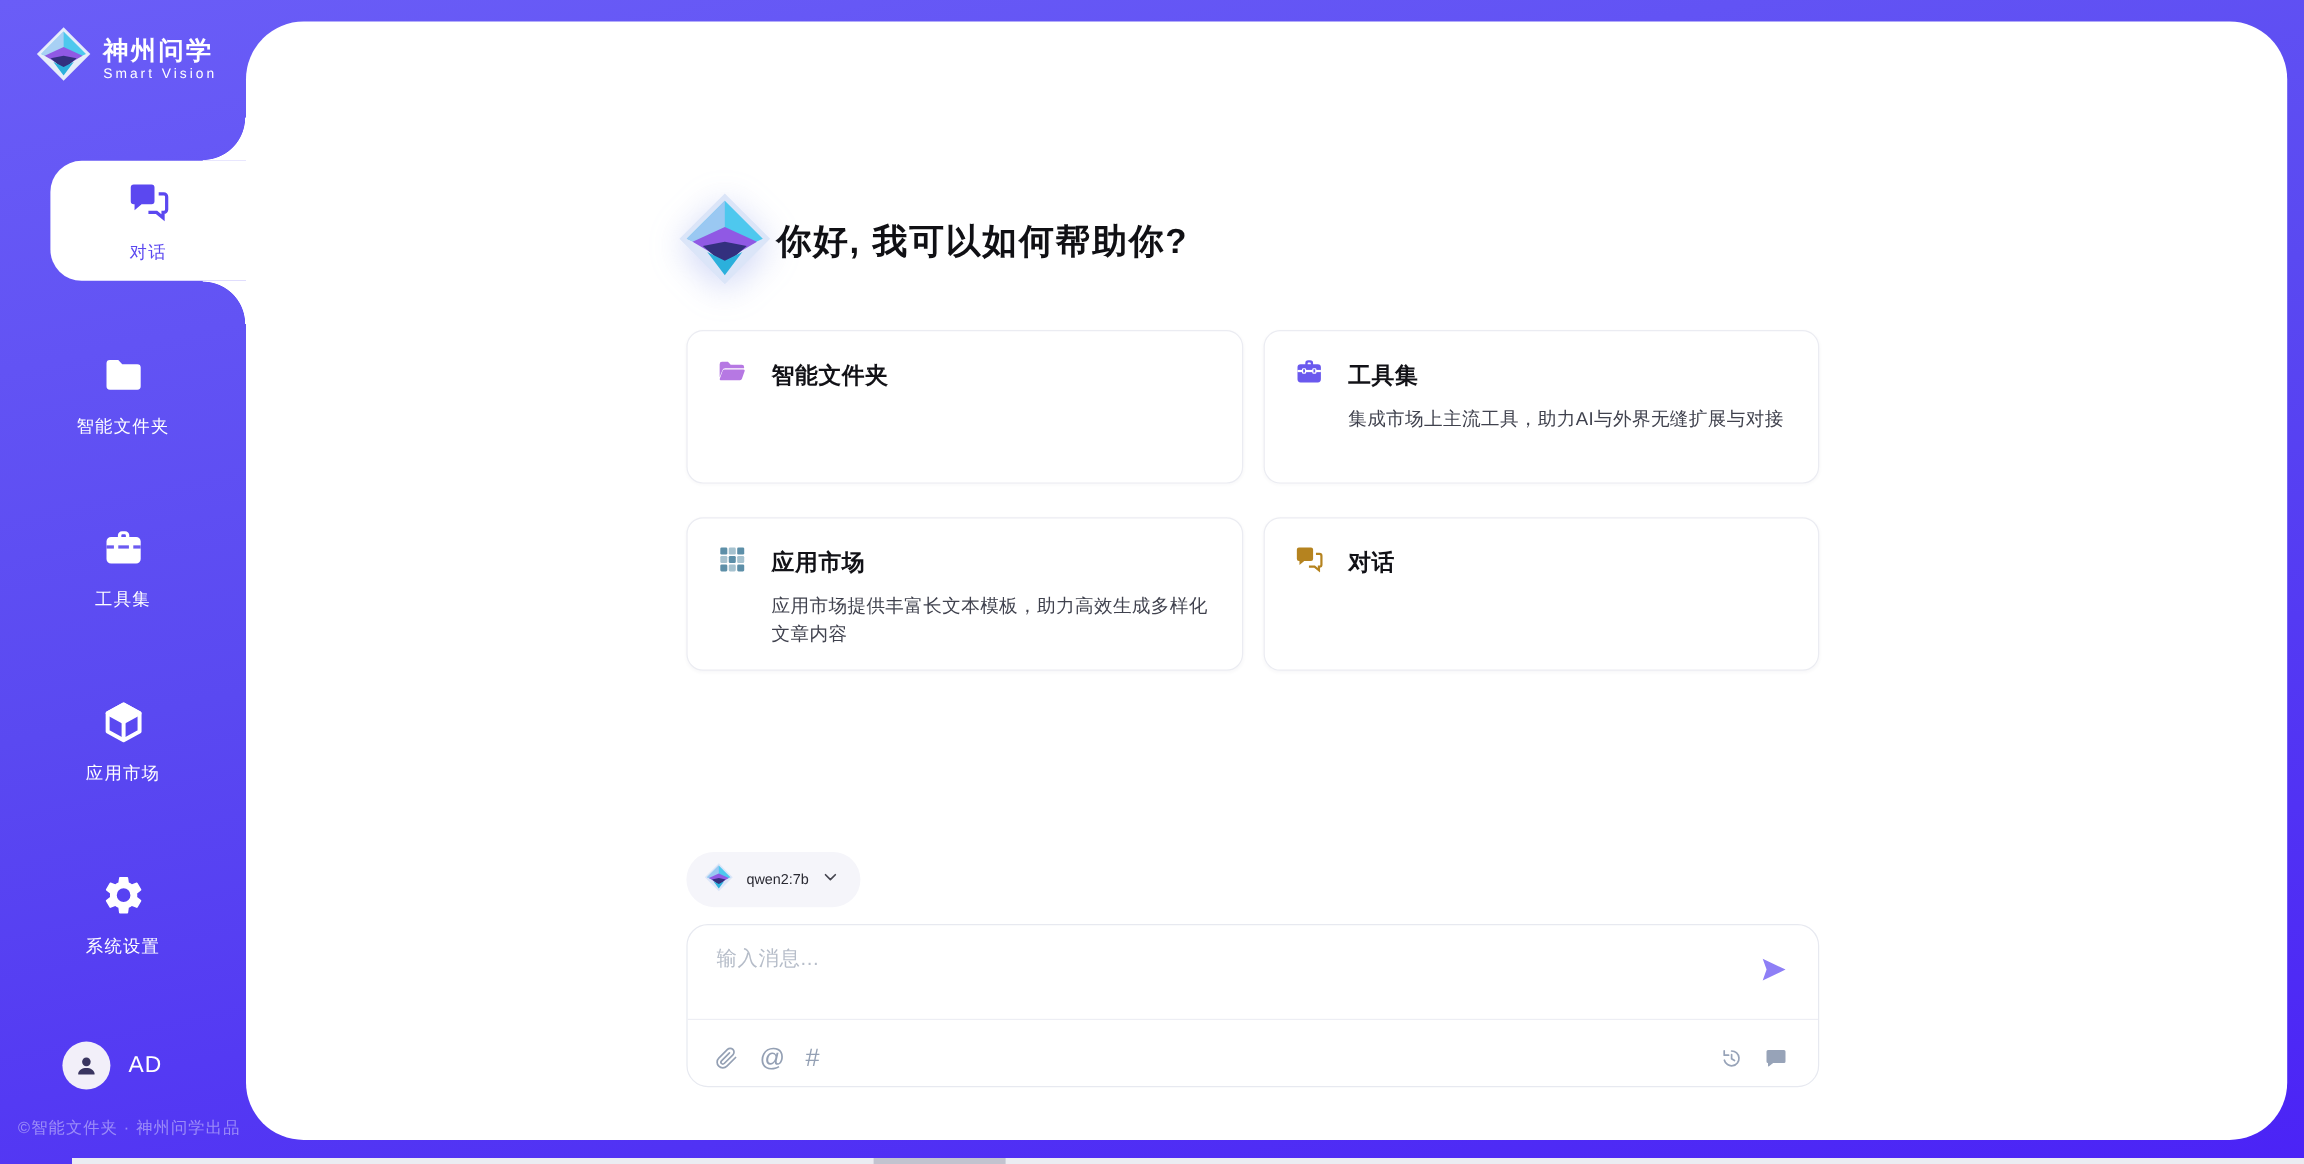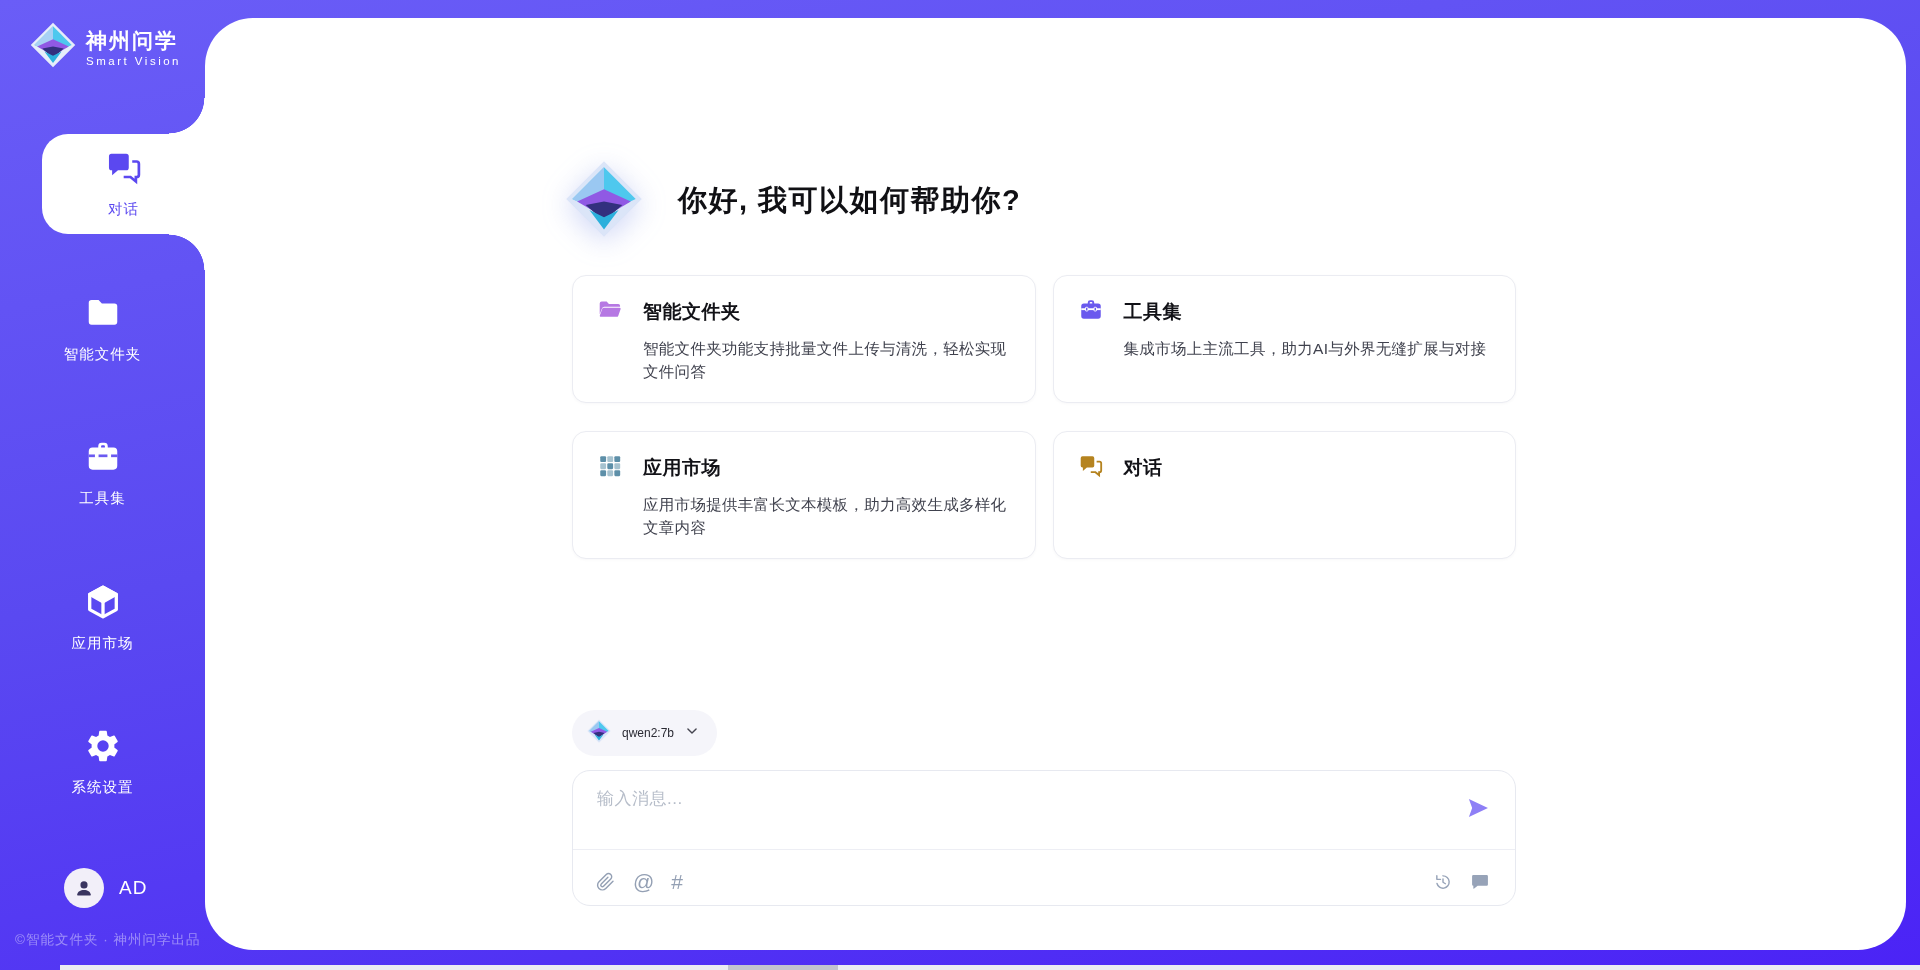--- a/index.html
+++ b/index.html
@@ -35,31 +35,31 @@
   }
   .nav-item.active::before {
     content:""; position:absolute; right:0; top:-36px; width:36px; height:36px;
     background:radial-gradient(circle 36px at 0 0, rgba(0,0,0,0) 35px, #fff 35.6px);
   }
   .nav-item.active::after {
     content:""; position:absolute; right:0; bottom:-36px; width:36px; height:36px;
     background:radial-gradient(circle 36px at 0 100%, rgba(0,0,0,0) 35px, #fff 35.6px);
   }
 
-  .user-block { position:absolute; left:64px; top:868px; display:flex; align-items:center; gap:15px; cursor:pointer; }
+  .user-block { position:absolute; left:52px; top:868px; display:flex; align-items:center; gap:15px; cursor:pointer; }
   .avatar { width:40px; height:40px; border-radius:50%; background:#f2eff9; display:flex; align-items:center; justify-content:center; }
   .user-name { color:#fff; font-size:19px; letter-spacing:1px; }
 
   .sidebar-footer {
     position:absolute; left:15px; top:931px; color:rgba(255,255,255,0.42);
     font-size:13.5px; letter-spacing:1px; white-space:nowrap;
   }
 
   
-  .greeting { position:absolute; left:360px; top:142px; display:flex; align-items:center; gap:35px; }
+  .greeting { position:absolute; left:360px; top:142px; display:flex; align-items:center; gap:4px; }
   .greeting-logo { filter:drop-shadow(0 6px 14px rgba(120,140,230,0.35)); }
   .greeting-title { font-size:29px; font-weight:800; color:#101014; letter-spacing:1.5px; }
 
   
   .cards {
     position:absolute; left:367px; top:257px; width:944px;
     display:grid; grid-template-columns:1fr 1fr; column-gap:17px; row-gap:28px;
   }
   .card {
     height:128px; background:#fff; border:1px solid #ebecf2; border-radius:14px;
@@ -123,21 +123,20 @@
     <div class="card">
       <div class="card-head">
         <span>
           <svg width="26" height="26" viewBox="0 0 24 24" fill="#b678e3">
             <path d="M2.5 6A1.8 1.8 0 0 1 4.3 4.2h4.6l2.1 2.2h8.6A1.7 1.7 0 0 1 21.3 8.1v1H6.8a2.3 2.3 0 0 0-2.2 1.6L2.5 16z"></path>
             <path d="M3.1 18.3a1 1 0 0 1-.5-1.2l2.2-6a1.6 1.6 0 0 1 1.5-1.1h14.5a1 1 0 0 1 .95 1.3l-2.1 5.9a1.6 1.6 0 0 1-1.5 1.1z"></path>
           </svg>
         </span>
         <span class="card-title">智能文件夹</span>
       </div>
-      <p class="card-desc">智能文件夹功能支持批量文件上传与清洗，轻松实现文件问答</p>
     </div>
 
     <div class="card">
       <div class="card-head">
         <span>
           <svg width="26" height="26" viewBox="0 0 24 24" fill="#6a59ee">
             <path d="M9 6V5.2A2.2 2.2 0 0 1 11.2 3h1.6A2.2 2.2 0 0 1 15 5.2V6h3.6A2.4 2.4 0 0 1 21 8.4v9.2A2.4 2.4 0 0 1 18.6 20H5.4A2.4 2.4 0 0 1 3 17.6V8.4A2.4 2.4 0 0 1 5.4 6H9zm1.8 0h2.4v-.8a.6.6 0 0 0-.6-.6h-1.2a.6.6 0 0 0-.6.6z"></path>
             <rect x="3" y="10.4" width="18" height="1.7" fill="#fff"></rect>
             <rect x="6.9" y="9.5" width="2.3" height="3.4" rx="0.6" fill="#6a59ee" stroke="#fff" stroke-width="0.9"></rect>
             <rect x="14.8" y="9.5" width="2.3" height="3.4" rx="0.6" fill="#6a59ee" stroke="#fff" stroke-width="0.9"></rect>

